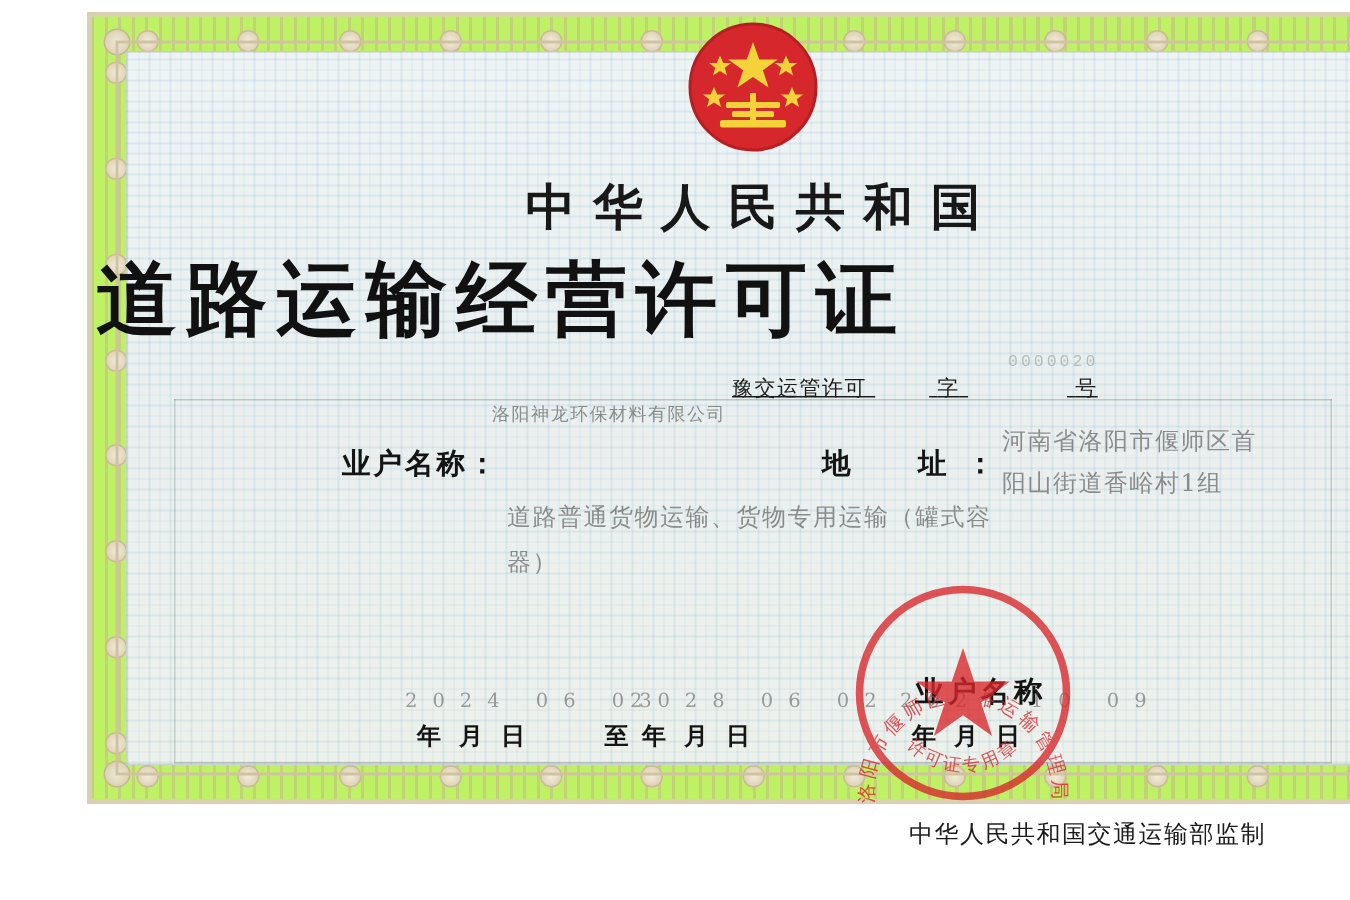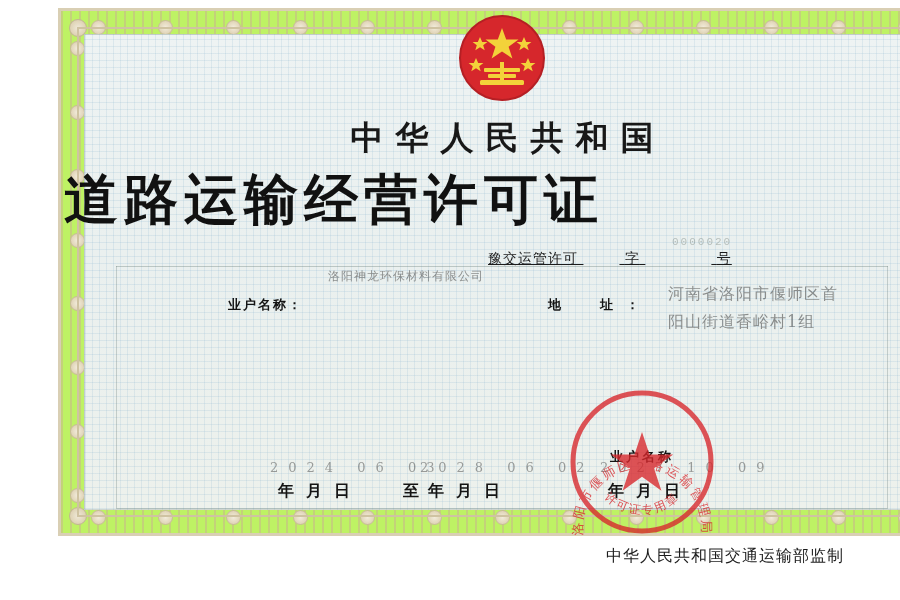--- a/index.html
+++ b/index.html
@@ -177,21 +177,21 @@
     font-size: 11px;
     color: rgba(120,130,125,.45);
     letter-spacing: 2px;
     z-index: 4;
   }
 
   
   .lbl {
     position: absolute;
     font-family: "DejaVu Serif", "Liberation Serif", serif;
-    font-size: 13px;
+    font-size: 19px;
     font-weight: bold;
     color: #141414;
     letter-spacing: 2px;
     z-index: 5;
     white-space: nowrap;
   }
   .lbl-name   { left: 170px; top: 288px; }
   .lbl-addr   { left: 490px; top: 288px; letter-spacing: 13px; }
   .lbl-scope  { left: 170px; top: 345px; }
   .lbl-issuer { left: 552px; top: 440px; letter-spacing: 3px; }
@@ -406,20 +406,21 @@
       <span class="gap-b"></span>
       <span>号</span>
     </div>
 
     <div class="lbl lbl-name">业户名称：</div>
     <div class="lbl lbl-addr">地　址：</div>
     <div class="lbl lbl-issuer">业户名称</div>
 
     <div class="val val-name">洛阳神龙环保材料有限公司</div>
     <div class="val val-addr">河南省洛阳市偃师区首阳山街道香峪村1组</div>
+    <div class="val val-scope">道路普通货物运输、货物专用运输（罐式容器）</div>
 
     <div class="date-val v1">2024   06   03</div>
     <div class="date-val v2">2028   06   02</div>
     <div class="date-val v3">2027   10   09</div>
 
     <div class="date-units from">
       <span>年</span><span>月</span><span>日</span>
     </div>
     <div class="date-sep">至</div>
     <div class="date-units to">

